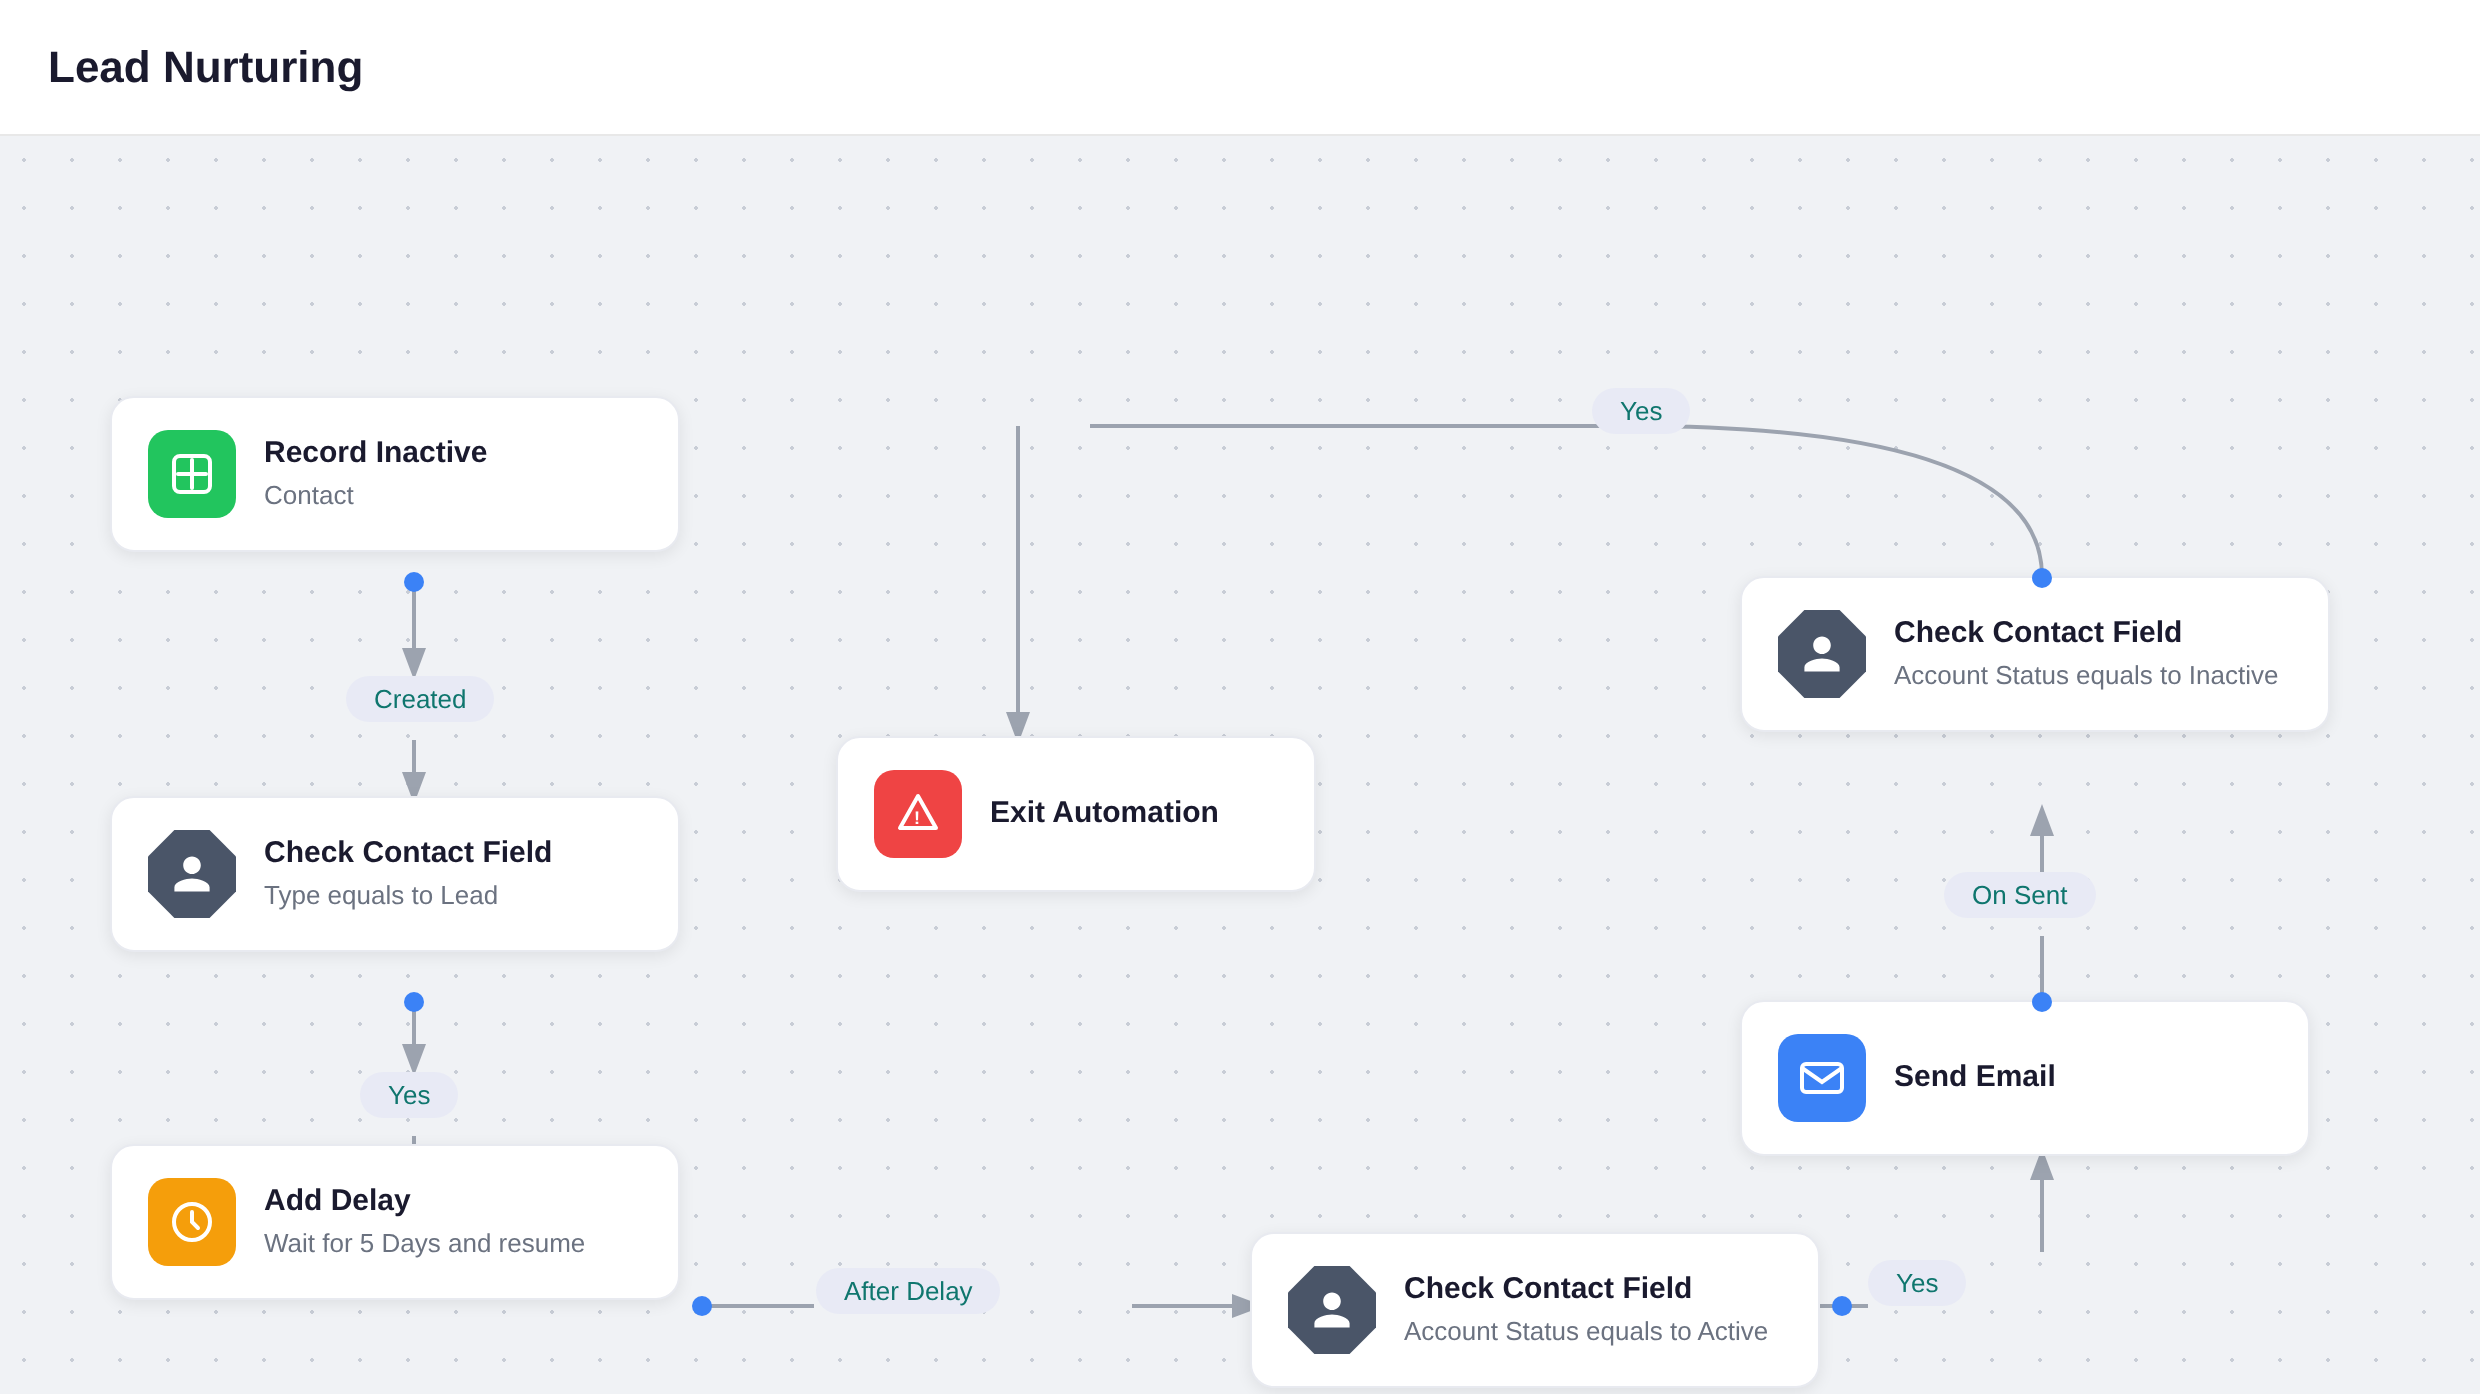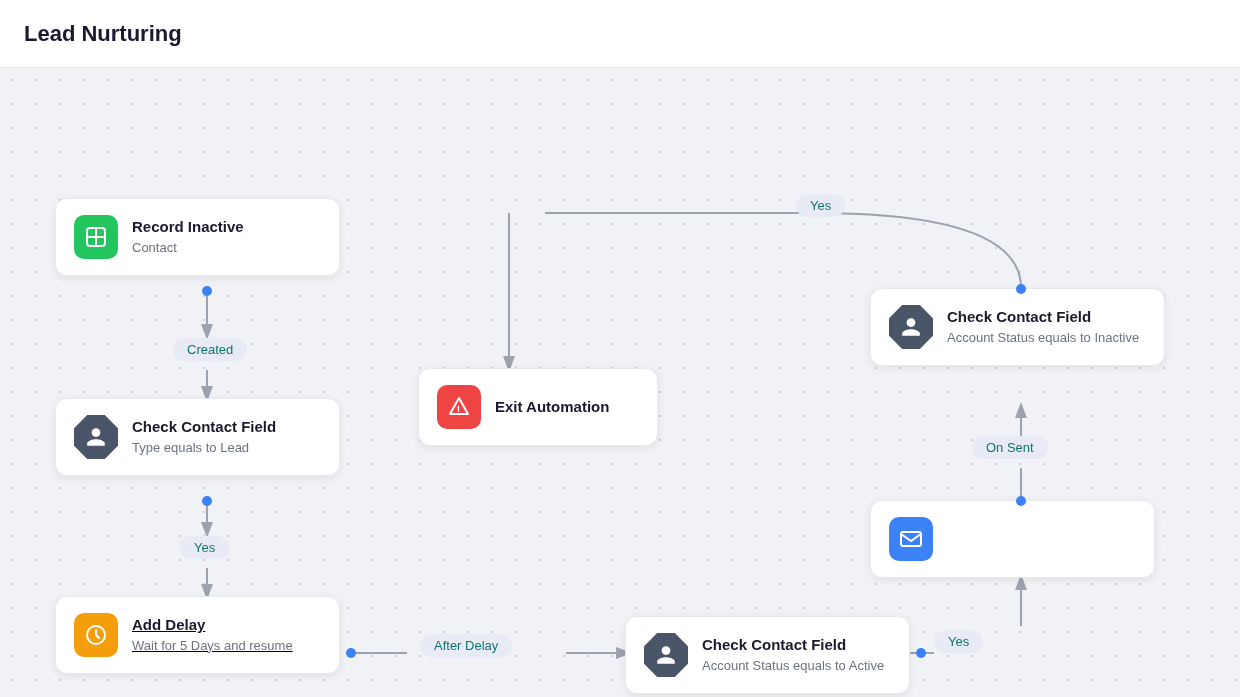--- a/index.html
+++ b/index.html
@@ -221,36 +221,36 @@
     <div class="node-text">
       <h3>Check Contact Field</h3>
       <p>Type equals to Lead</p>
     </div>
   </div>
 
   <div class="dot" style="left:202px; top:428px;"></div>
 
   <div class="connector-label" style="left:180px; top:468px;">Yes</div>
 
-  <div class="node" style="left:55px; top:528px; width:285px;text-decoration:underline;">
+  <div class="node" style="left:55px; top:504px; width:285px;">
     <div class="node-icon icon-yellow" style="display:flex;align-items:center;justify-content:center;">
       <svg width="24" height="24" viewBox="0 0 24 24" fill="white">
           <circle cx="12" cy="12" r="9" fill="none" stroke="white" stroke-width="2"></circle>
           <path d="M12 7v5l3 3" stroke="white" stroke-width="2" stroke-linecap="round" fill="none"></path>
         </svg>
     </div>
     <div class="node-text">
       <h3>Add Delay</h3>
       <p>Wait for 5 Days and resume</p>
     </div>
   </div>
 
   <div class="dot" style="left:346px; top:580px;"></div>
 
-  <div class="connector-label" style="left:420px; top:566px;">After Delay</div>
+  <div class="connector-label" style="left:408px; top:566px;">After Delay</div>
 
   <div class="node" style="left:625px; top:548px; width:285px;">
     <div class="octagon-wrap">
       <div class="octagon-bg">
         <svg viewBox="0 0 24 24">
             <path d="M12 12c2.7 0 4.8-2.1 4.8-4.8S14.7 2.4 12 2.4 7.2 4.5 7.2 7.2 9.3 12 12 12zm0 2.4c-3.2 0-9.6 1.6-9.6 4.8v2.4h19.2v-2.4c0-3.2-6.4-4.8-9.6-4.8z"></path>
           </svg>
       </div>
     </div>
     <div class="node-text">
@@ -264,20 +264,21 @@
   <div class="connector-label" style="left:934px; top:562px;">Yes</div>
 
   <div class="node" style="left:870px; top:432px; width:285px;">
     <div class="node-icon icon-blue" style="display:flex;align-items:center;justify-content:center;">
       <svg width="24" height="24" viewBox="0 0 24 24" fill="white">
           <rect x="2" y="5" width="20" height="14" rx="2" fill="none" stroke="white" stroke-width="2"></rect>
           <path d="M2 7l10 7 10-7" stroke="white" stroke-width="2" fill="none"></path>
         </svg>
     </div>
     <div class="node-text">
+      <h3>Send Email</h3>
     </div>
   </div>
 
   <div class="dot" style="left:1016px; top:428px;"></div>
 
   <div class="connector-label" style="left:972px; top:368px;">On Sent</div>
 
   <div class="node" style="left:870px; top:220px; width:295px;">
     <div class="octagon-wrap">
       <div class="octagon-bg">

